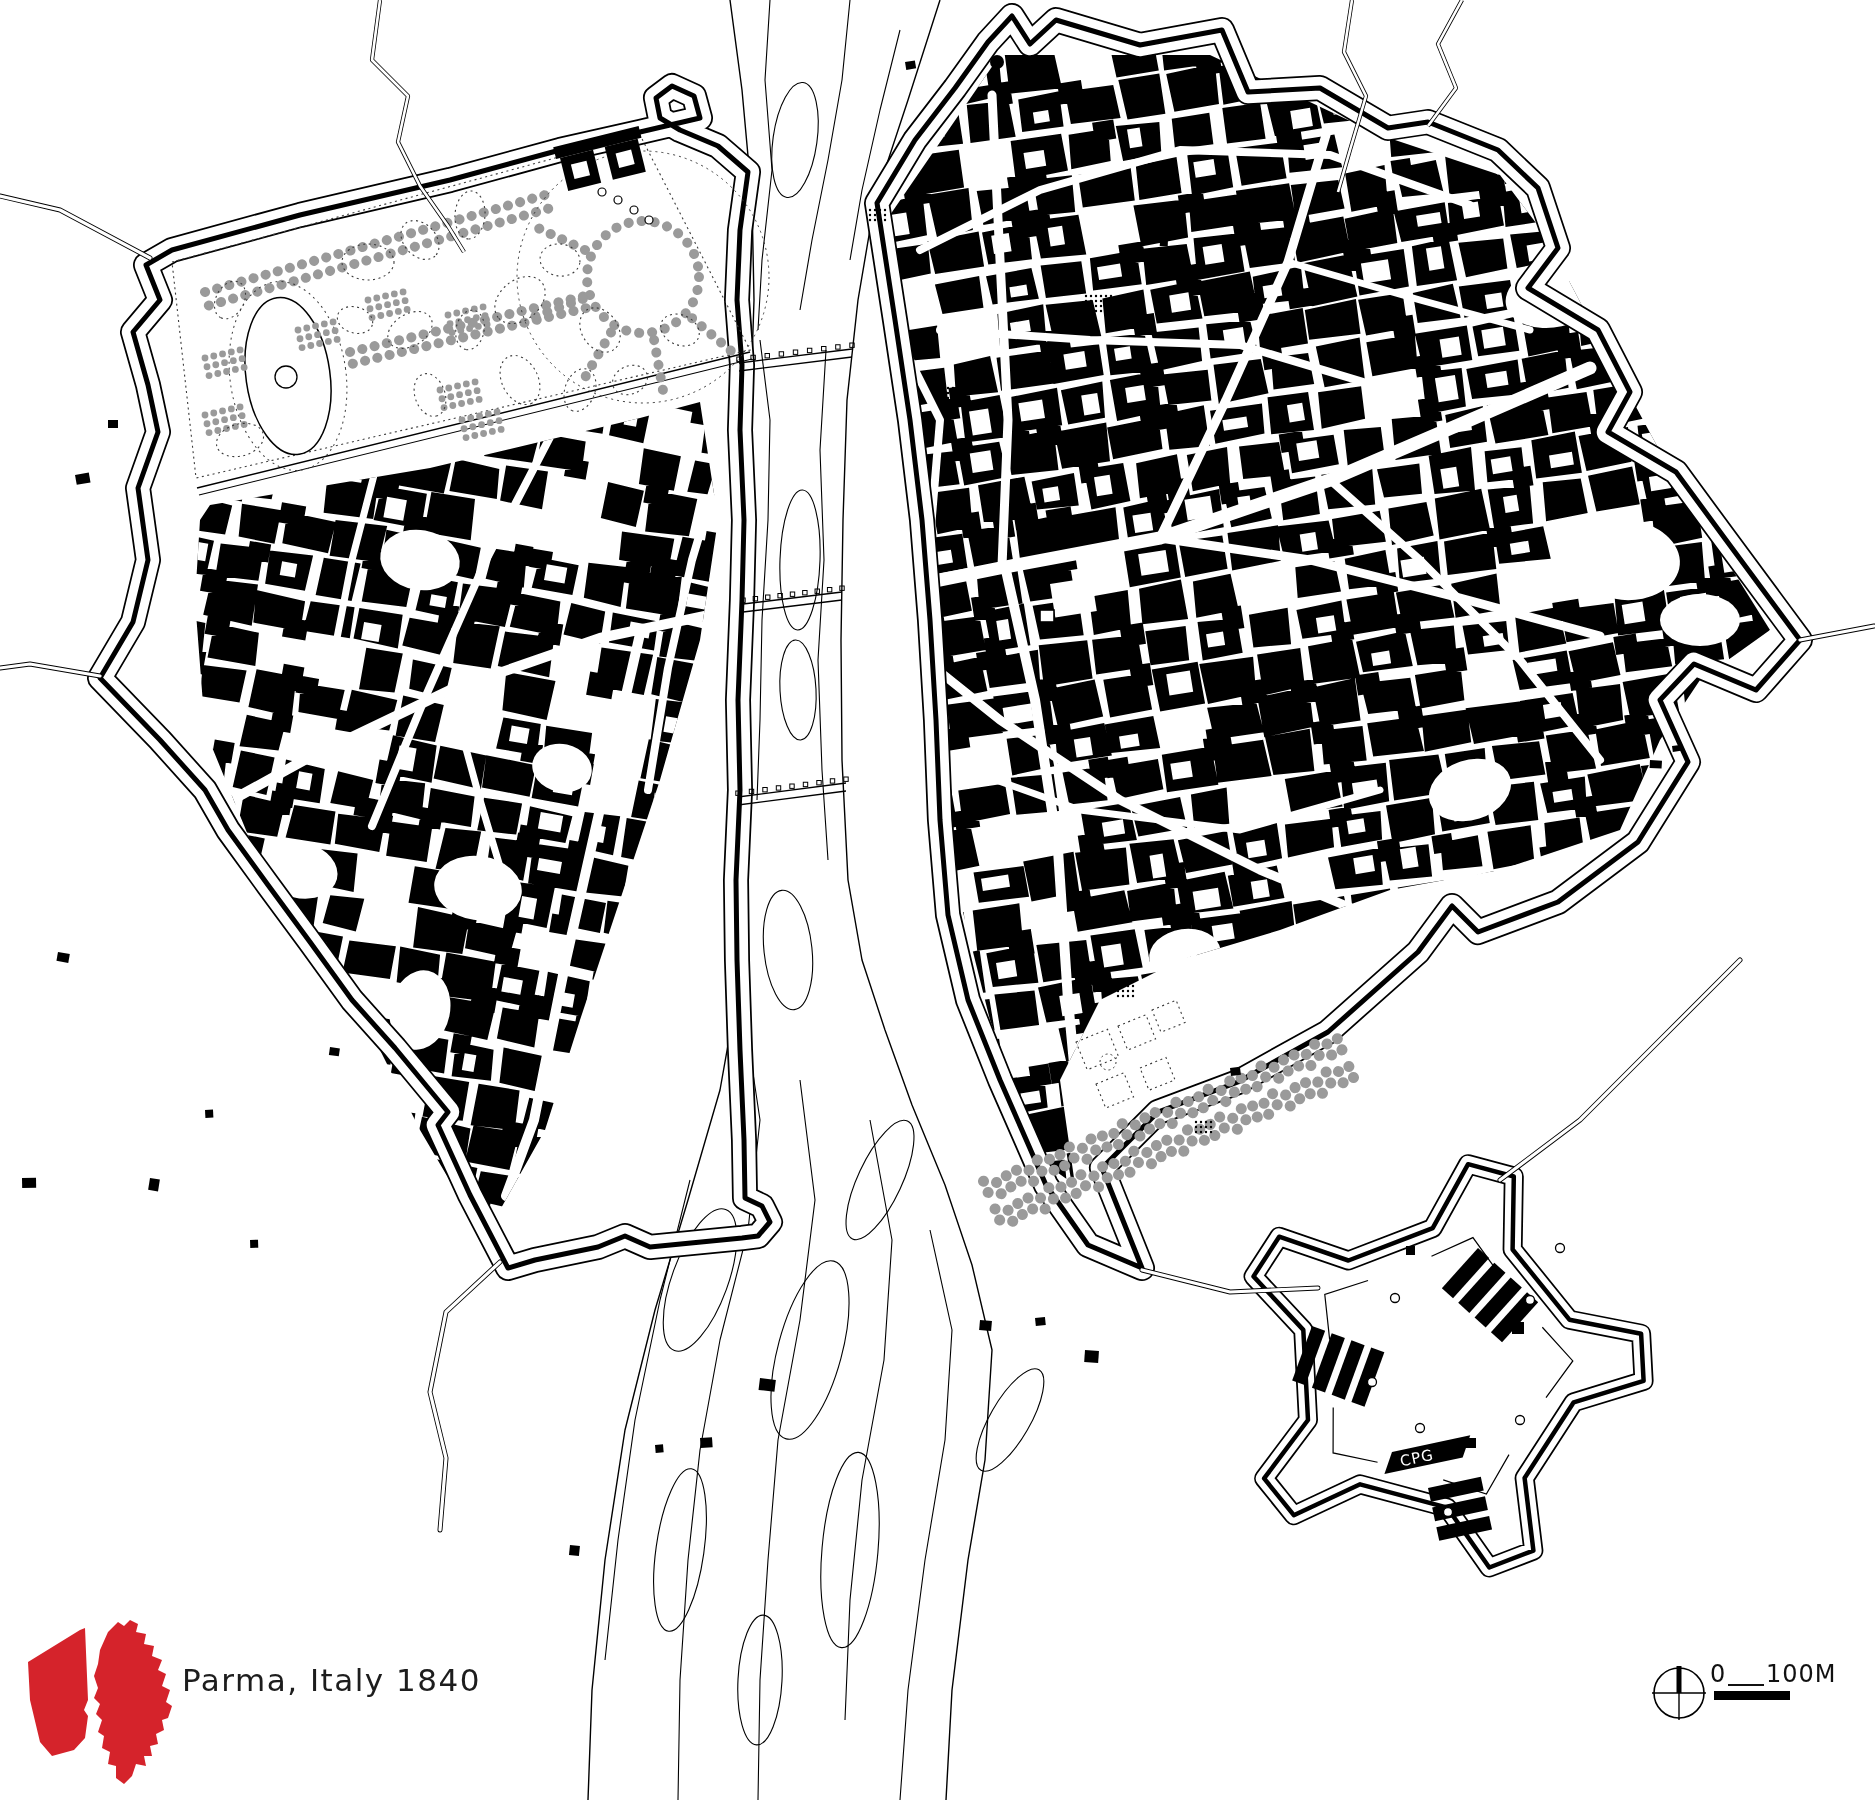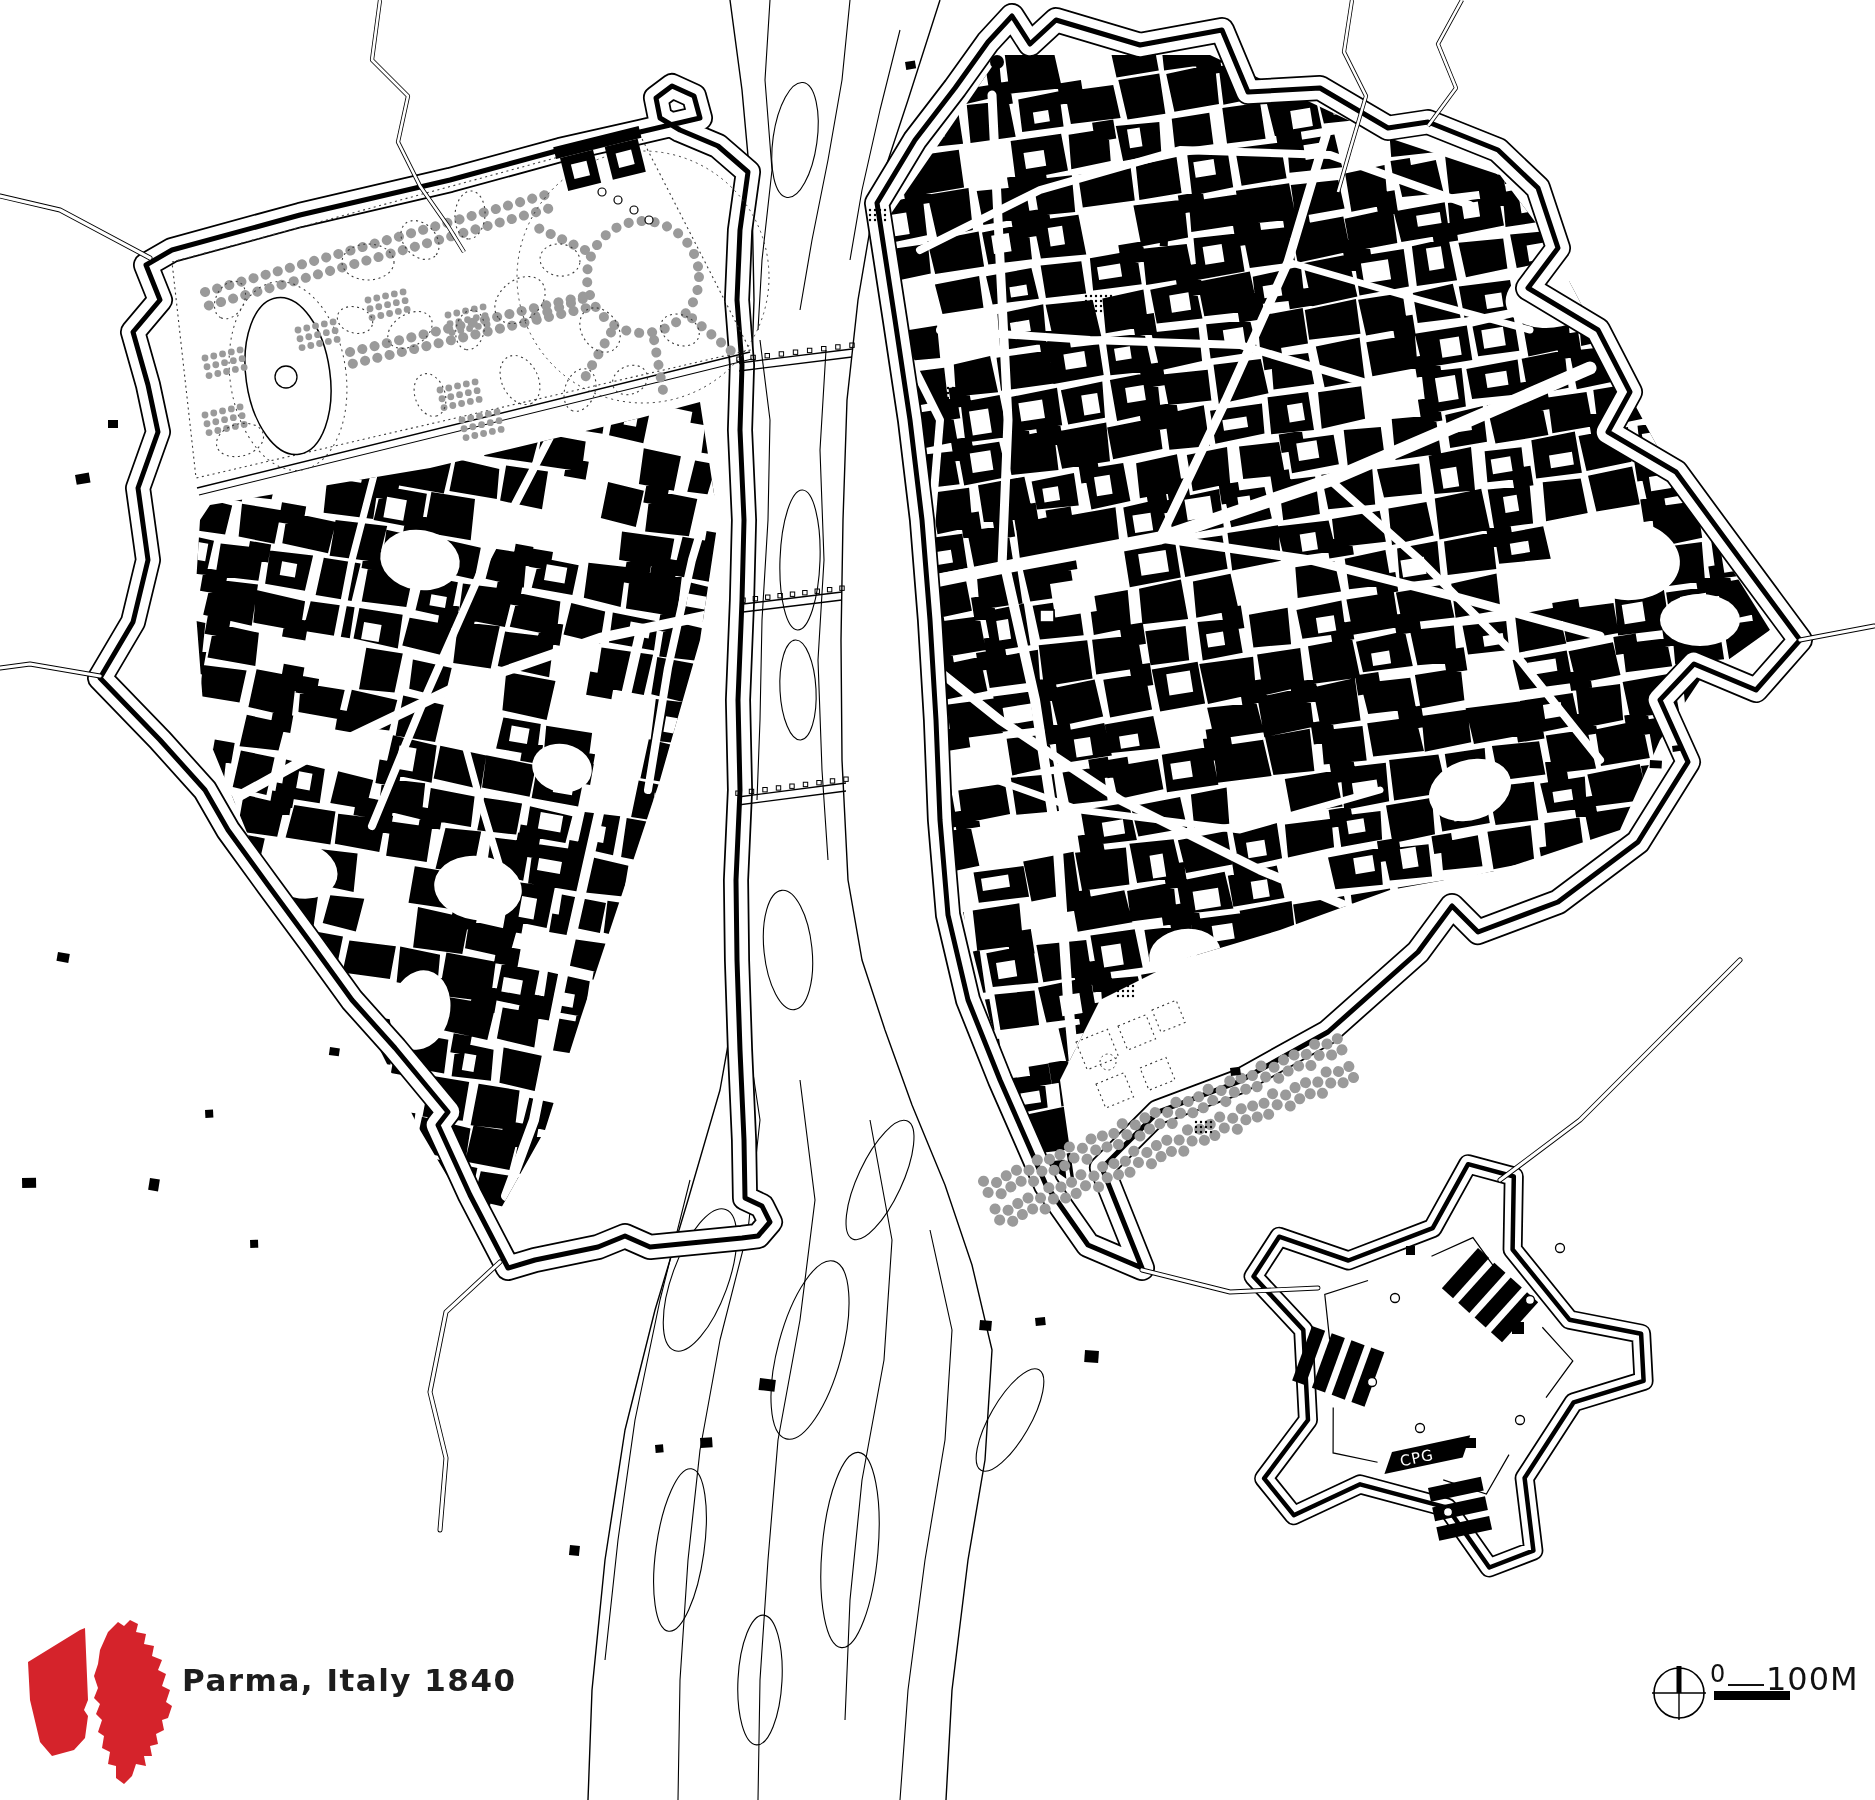--- a/index.html
+++ b/index.html
@@ -2,26 +2,26 @@
 <html><head>
 <meta charset="utf-8">
 <style>
   html,body{margin:0;padding:0;background:#fff;}
   .stage{position:relative;width:1875px;height:1800px;background:#fff;overflow:hidden;
          font-family:"DejaVu Sans","Liberation Sans",sans-serif;}
   #m{position:absolute;left:0;top:0;}
   .legend{position:absolute;left:24px;top:1612px;display:flex;align-items:flex-start;}
   .logo{width:150px;height:178px;}
   .map-title{position:absolute;left:182px;top:1662px;font-size:31px;color:#1d1d1d;
-             letter-spacing:1.5px;font-weight:700;white-space:nowrap;}
+             letter-spacing:1.5px;font-weight:400;white-space:nowrap;}
   .scalebox{position:absolute;left:1650px;top:1658px;width:220px;height:70px;}
   .compass{position:absolute;left:0;top:6px;width:58px;height:58px;}
   .s-zero{position:absolute;left:60px;top:2px;font-size:24px;color:#111;}
   .s-line{position:absolute;left:78px;top:26px;width:36px;height:2px;background:#111;}
-  .s-dist{position:absolute;left:116px;top:2px;font-size:32px;color:#111;letter-spacing:1px;}
+  .s-dist{position:absolute;left:116px;top:2px;font-size:24px;color:#111;letter-spacing:1px;}
   .s-bar{position:absolute;left:64px;top:33px;width:76px;height:9px;background:#000;}
 </style>
 </head>
 <body>
 
 <div class="stage">
   <svg id="m" width="1875" height="1800" viewBox="0 0 1875 1800" xmlns="http://www.w3.org/2000/svg">
       <defs id="defs">
         <clipPath id="clip0">
           <polygon points="890,215 1000,55 1210,55 1380,135 1500,175 1545,235 1600,340 1670,470 1770,630 1700,680 1660,740 1620,830 1500,870 1390,890 1280,930 1180,960 1100,1000 1060,1080 1075,1185 1040,1160 990,1020 960,900 940,780 935,600 905,400"></polygon>

